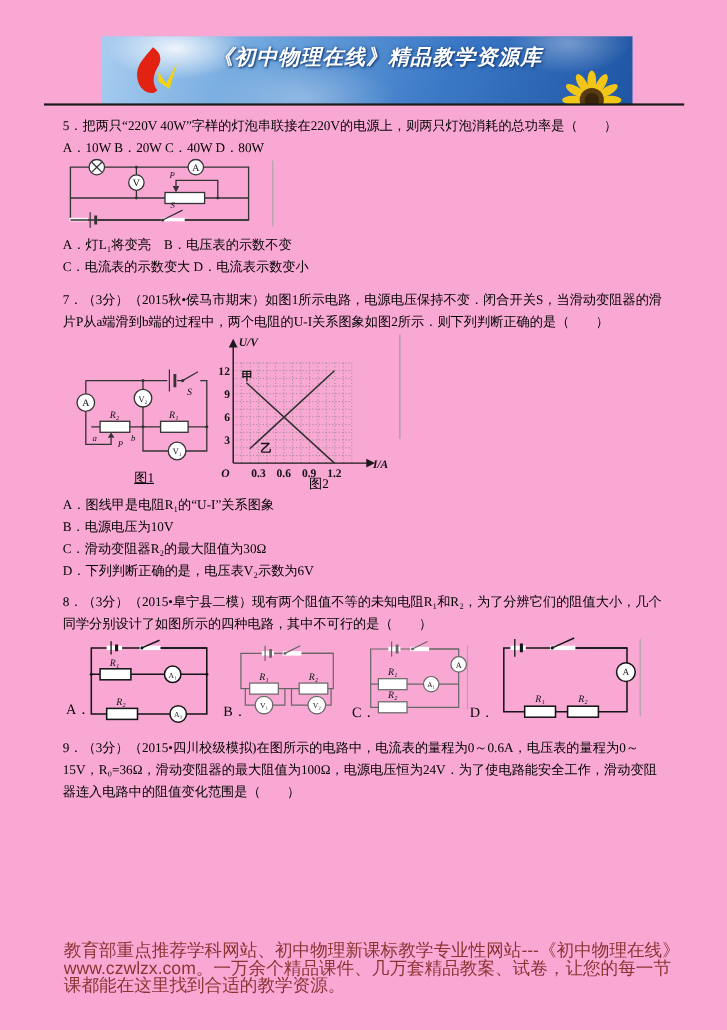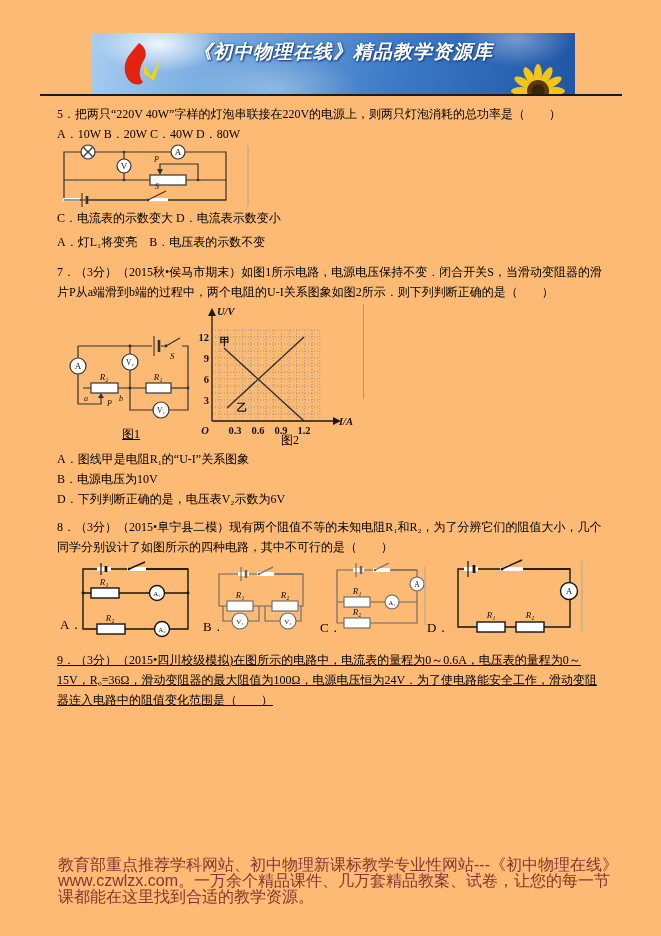--- a/index.html
+++ b/index.html
@@ -1,37 +1,37 @@
 <!DOCTYPE html>
 <html><head>
 <meta charset="utf-8">
 <style>
   html,body{margin:0;padding:0;background:#888;}
-  .page{position:relative;width:661px;height:936px;background:#fdba74;overflow:hidden;
+  .page{position:relative;width:661px;height:936px;background:#f9a8d4;overflow:hidden;
         font-family:"Liberation Serif","DejaVu Serif",serif;color:#000;}
   
   .banner{position:absolute;left:92px;top:33px;width:483px;height:62px;overflow:hidden;
     background:
       radial-gradient(ellipse 90px 40px at 14% 18%, rgba(255,255,255,.85), rgba(255,255,255,0) 70%),
       radial-gradient(ellipse 120px 50px at 38% 90%, rgba(255,255,255,.30), rgba(255,255,255,0) 70%),
       radial-gradient(ellipse 80px 40px at 88% 10%, rgba(255,255,255,.35), rgba(255,255,255,0) 70%),
       linear-gradient(105deg,#a9cdf0 0%,#6fa6dd 30%,#3a78c6 65%,#1f55a4 100%);}
   .banner-title{position:absolute;left:86px;top:6px;width:330px;text-align:center;
     color:#fff;font-size:19px;font-weight:bold;font-style:italic;letter-spacing:1px;
     text-shadow:1px 1px 2px #14386e,0 0 3px #2a5ea8;white-space:nowrap;}
   .banner-url{position:absolute;left:116px;top:34px;width:280px;text-align:center;
     font-family:"Liberation Mono","DejaVu Sans Mono",monospace;
     font-size:14px;font-weight:bold;letter-spacing:1px;white-space:nowrap;}
   .logo{position:absolute;left:26px;top:8px;}
   .sunflower{position:absolute;left:398px;top:24px;}
   .banner-rule{position:absolute;left:40px;top:94px;width:582px;height:2px;background:#1a1a1a;}
   
   .content{position:absolute;left:57px;top:104px;width:549px;font-size:12px;line-height:20px;}
   .para{margin:0;}
-  .mt4{margin-top:4px;}.mt8{margin-top:8px;}.mt9{margin-top:9px;text-decoration:underline;}
+  .mt4{margin-top:4px;}.mt8{margin-top:8px;}.mt9{margin-top:9px;}
   .mt10{margin-top:10px;}.mt14{margin-top:14px;}
   .fig{display:block;}
   .q7-figure{position:relative;height:147px;}
   .q7-figure svg{position:absolute;}
   .fig-caption{position:absolute;font-size:12px;}
   .img-edge{position:absolute;width:1px;background:#9a9a9a;}
   .q8-row{position:relative;height:84px;}
   .q8-row svg{position:absolute;}
   .q8-label{position:absolute;font-size:13px;}
   
@@ -125,22 +125,22 @@
         <circle cx="90" cy="56" r="1.4" fill="#333"></circle>
         <path class="wire" d="M90 56 L108 47 M110 56 H168"></path>
         <text class="lbl it" x="97" y="45" font-size="8">S</text>
       </g>
       <path d="M190 2 V62" stroke="#a5a5a5" stroke-width="1"></path>
       <circle cx="66" cy="8" r="1.3" fill="#333"></circle>
       <circle cx="66" cy="36" r="1.3" fill="#333"></circle>
       <circle cx="140" cy="36" r="1.3" fill="#333"></circle>
     </svg>
 
+    <p class="para mt4">A．灯L₁将变亮　B．电压表的示数不变</p>
     <p class="para">C．电流表的示数变大 D．电流表示数变小</p>
-    <p class="para mt4">A．灯L₁将变亮　B．电压表的示数不变</p>
 
     <p class="para mt10">7．（3分）（2015秋•侯马市期末）如图1所示电路，电源电压保持不变．闭合开关S，当滑动变阻器的滑片P从a端滑到b端的过程中，两个电阻的U-I关系图象如图2所示．则下列判断正确的是（　　）</p>
 
     <div class="q7-figure">
       <svg width="140" height="128" viewBox="0 0 140 128" style="left:1px;top:2px;">
         <path class="wire" d="M20 42 H94 M103 42 H108 M124 42 H130 V84"></path>
         <path d="M96 32 V52" stroke="#333" stroke-width="1.1"></path>
         <path d="M101 36 V48" stroke="#333" stroke-width="2.6"></path>
         <circle cx="108" cy="42" r="1.4" fill="#333"></circle>
         <path class="wire" d="M108 42 L122 34"></path>
@@ -203,20 +203,21 @@
         <text class="lbl tick" x="108" y="130" text-anchor="middle">1.2</text>
       </svg>
 
       <span class="fig-caption" style="left:65px;top:122px;text-decoration:underline;">图1</span>
       <span class="fig-caption" style="left:224px;top:128px;">图2</span>
       <div class="img-edge" style="left:306px;top:2px;height:95px;"></div>
     </div>
 
     <p class="para">A．图线甲是电阻R₁的“U-I”关系图象</p>
     <p class="para">B．电源电压为10V</p>
+    <p class="para">C．滑动变阻器R₂的最大阻值为30Ω</p>
     <p class="para">D．下列判断正确的是，电压表V₂示数为6V</p>
 
     <p class="para mt8">8．（3分）（2015•阜宁县二模）现有两个阻值不等的未知电阻R₁和R₂，为了分辨它们的阻值大小，几个同学分别设计了如图所示的四种电路，其中不可行的是（　　）</p>
 
     <div class="q8-row">
 
       <svg width="120" height="78" viewBox="0 0 120 78" style="left:20px;top:3px;">
         <path class="wire-dark" d="M6 9 H111 V69 H6 Z M6 33 H111"></path>
         <rect x="20" y="7" width="14" height="4" fill="#fff" stroke="none"></rect>
         <path d="M24 3 V15" stroke="#151515" stroke-width="1.2"></path>

